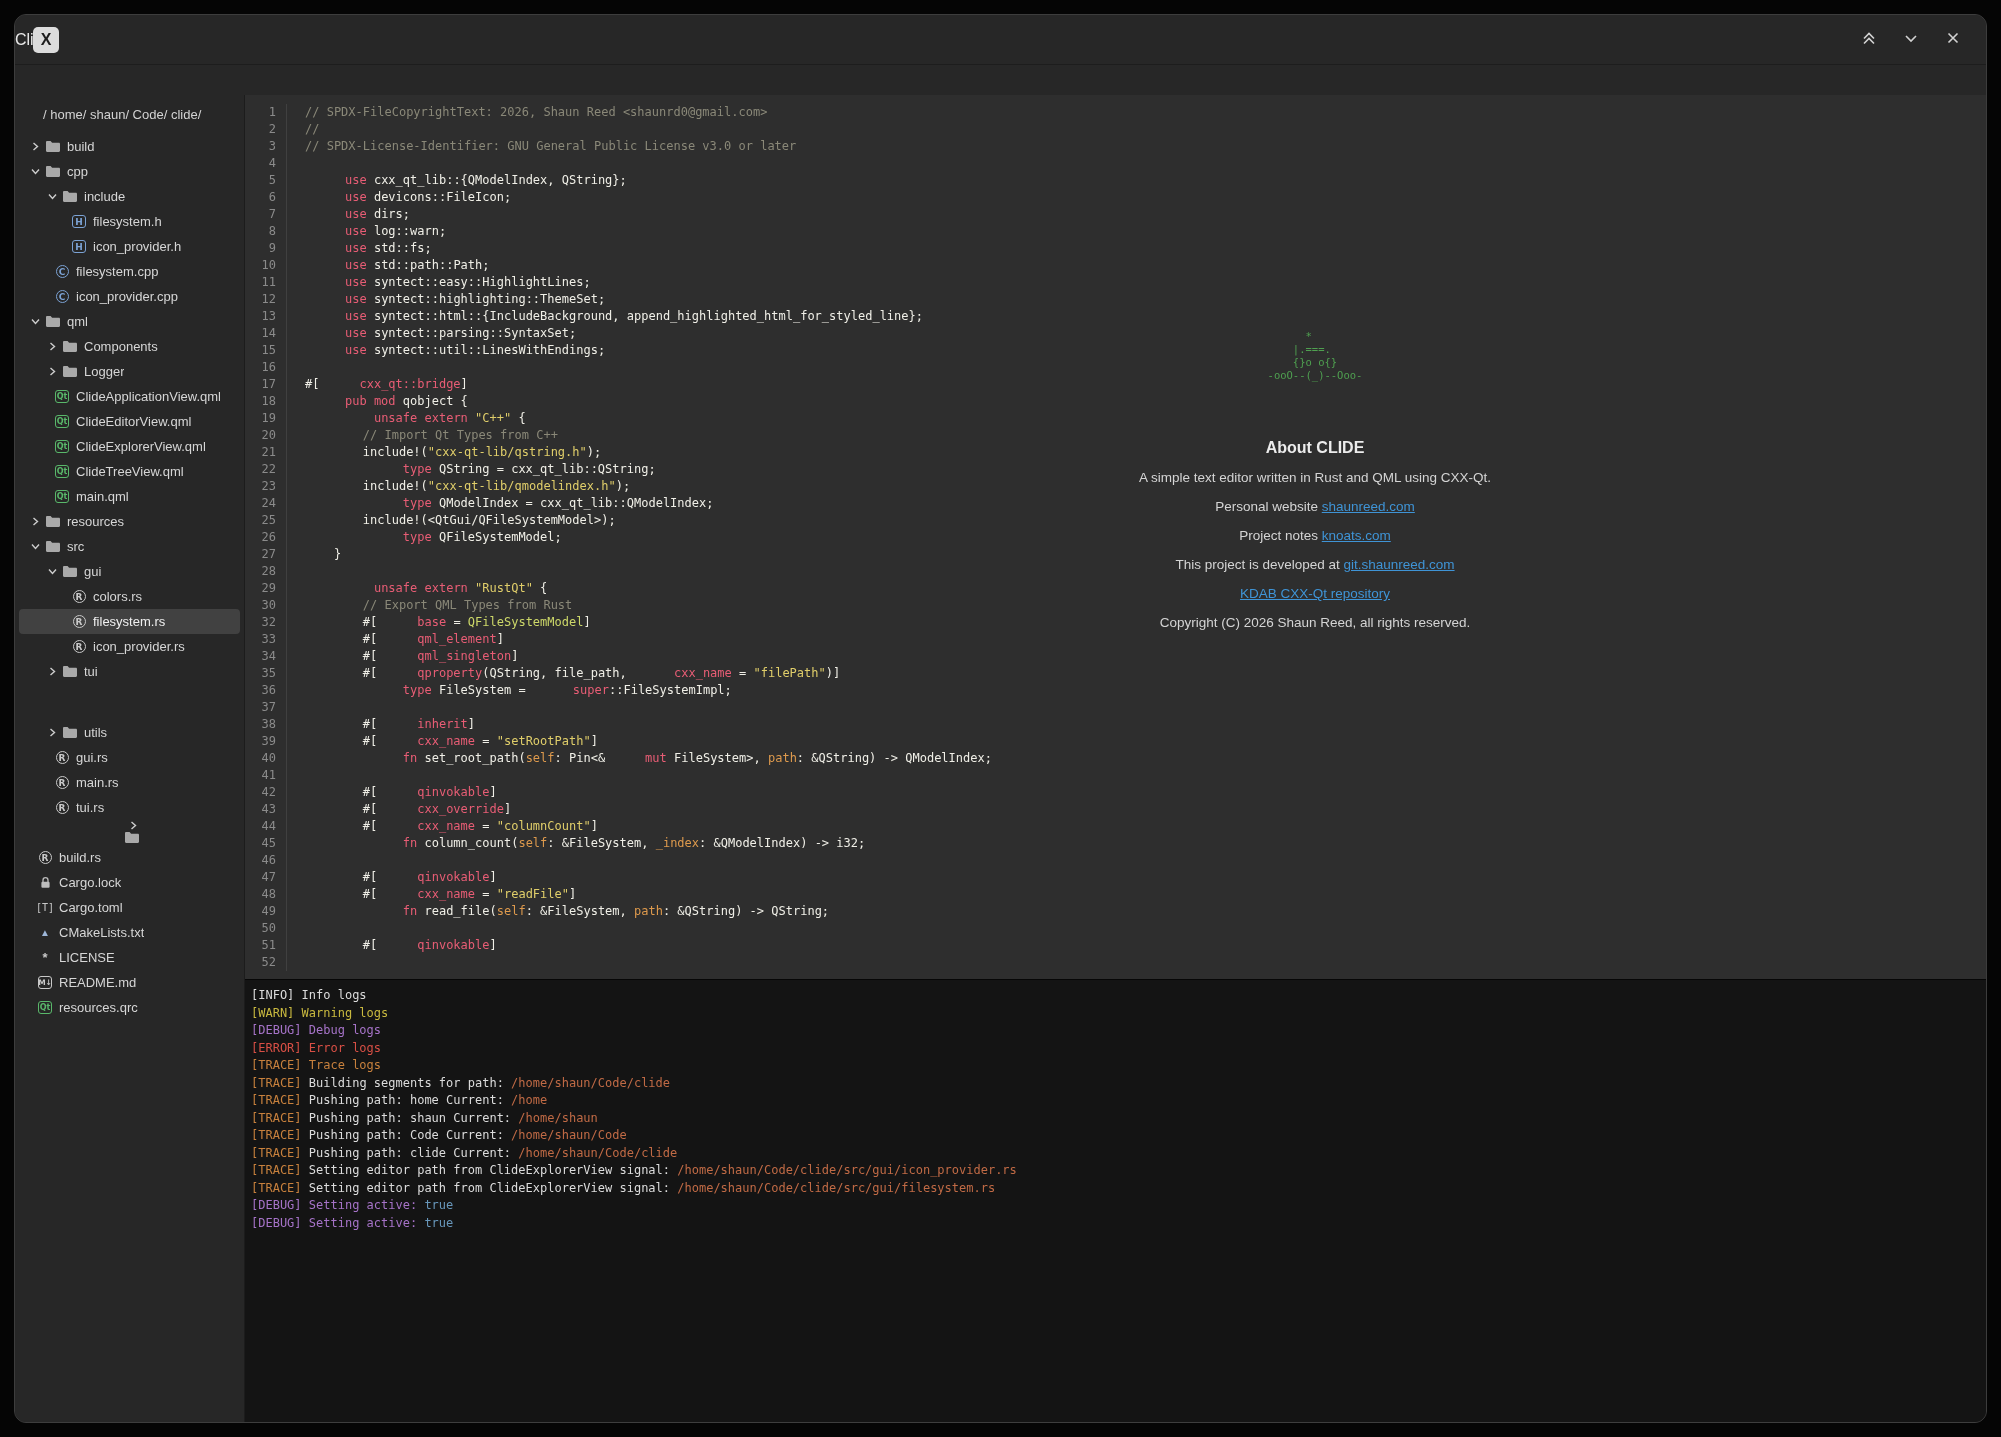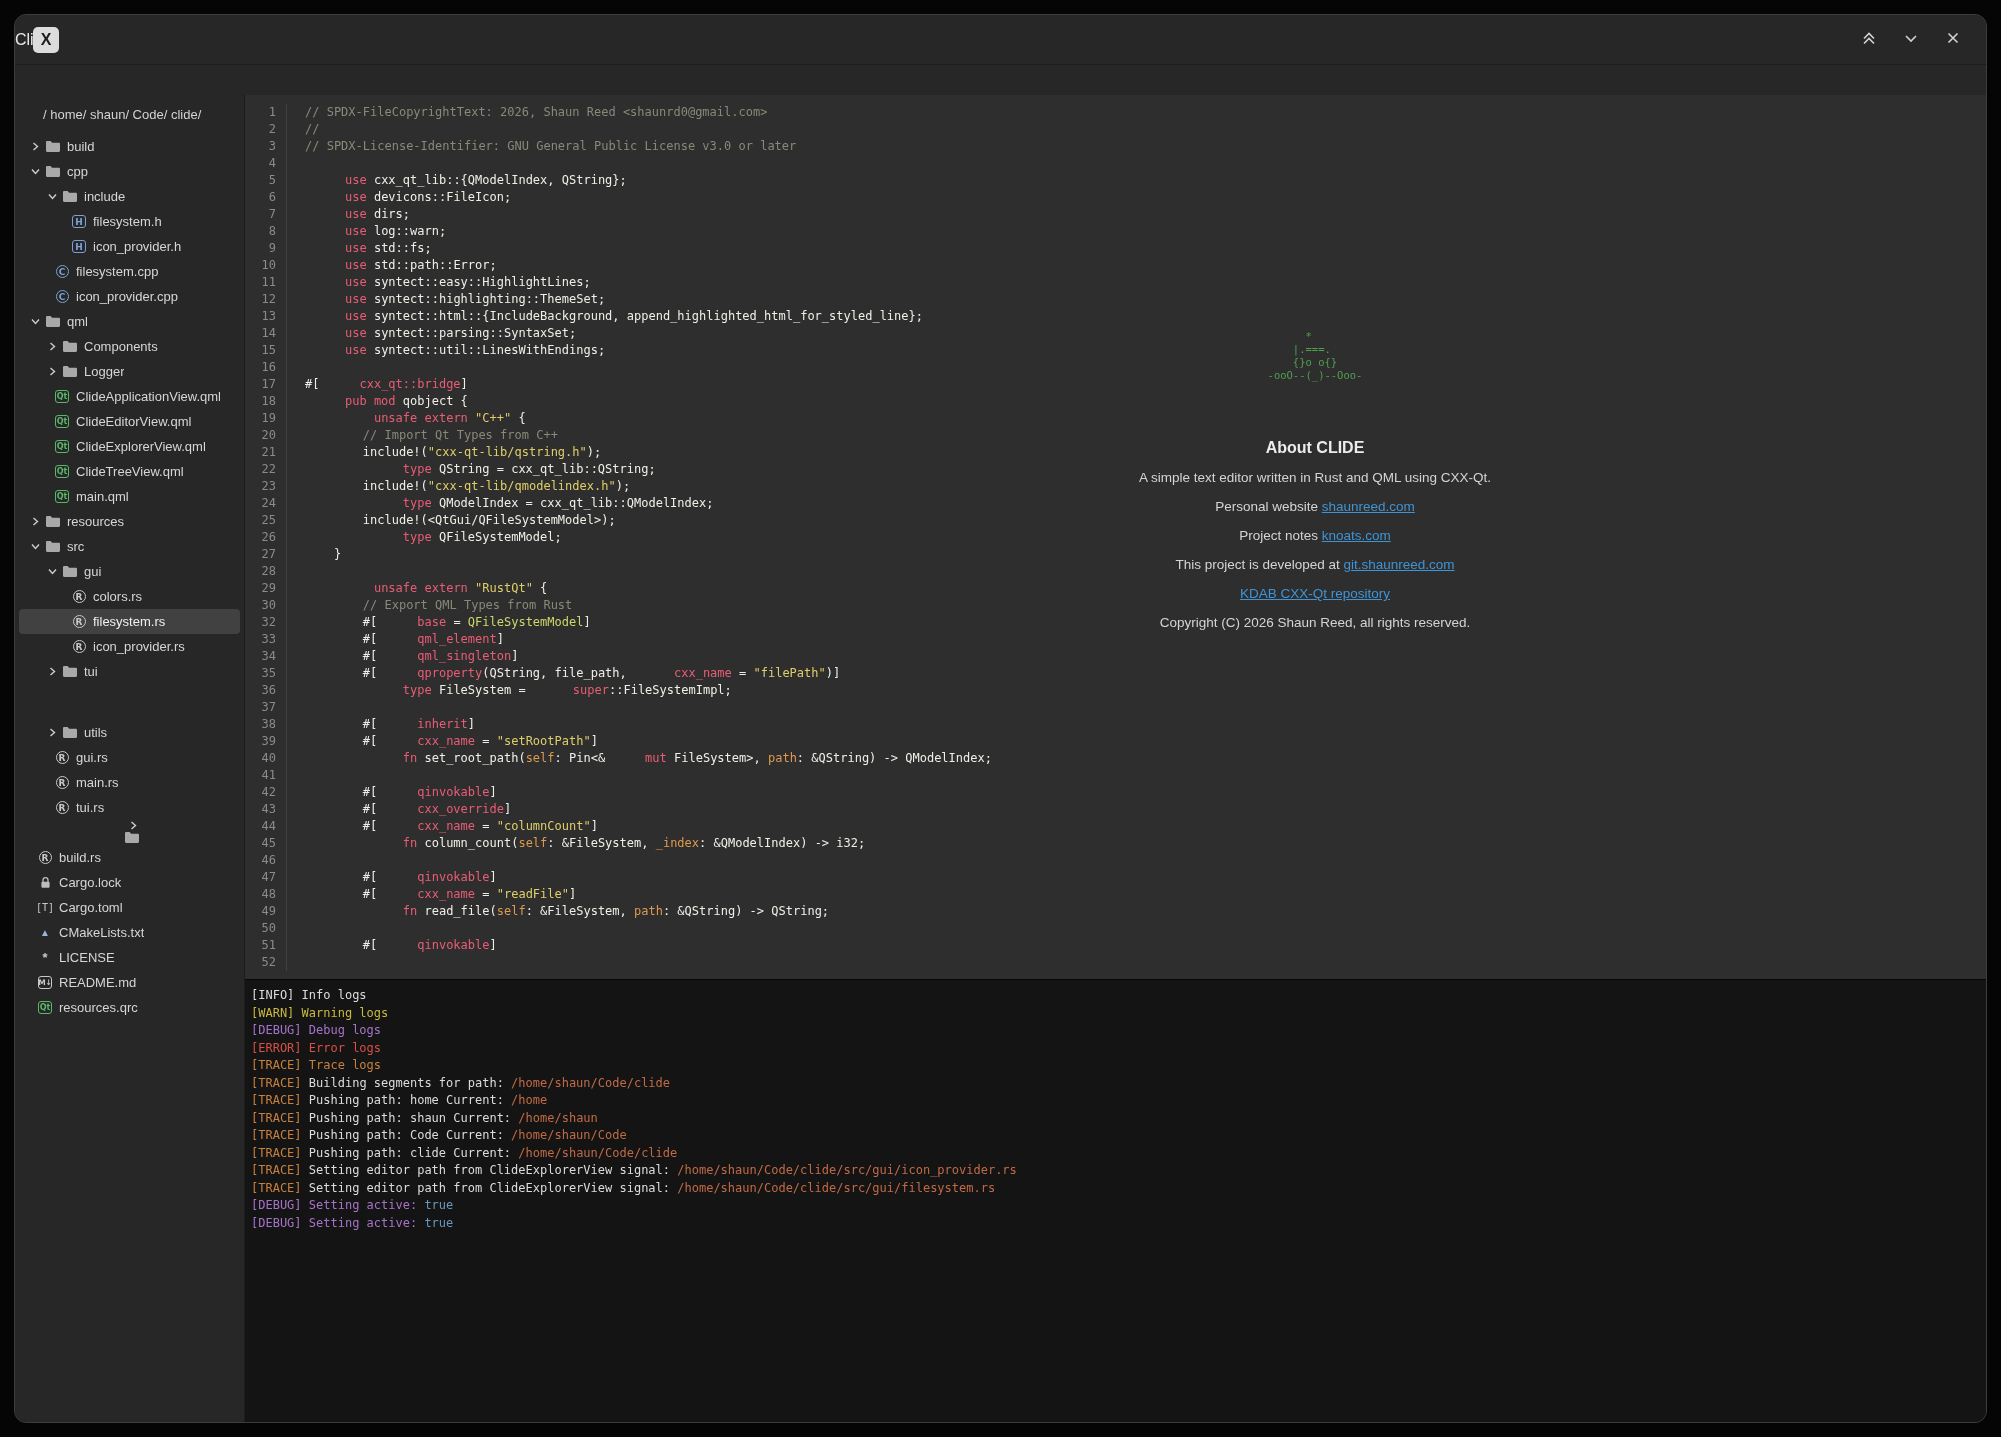--- a/index.html
+++ b/index.html
@@ -399,21 +399,21 @@
         <div id="code">
             <div class="code-row"><div class="gutter">1</div><div class="code-text"><span class="c-c">// SPDX-FileCopyrightText: 2026, Shaun Reed &lt;shaunrd0@gmail.com&gt;</span></div></div>
             <div class="code-row"><div class="gutter">2</div><div class="code-text"><span class="c-c">//</span></div></div>
             <div class="code-row"><div class="gutter">3</div><div class="code-text"><span class="c-c">// SPDX-License-Identifier: GNU General Public License v3.0 or later</span></div></div>
             <div class="code-row"><div class="gutter">4</div><div class="code-text"></div></div>
             <div class="code-row"><div class="gutter">5</div><div class="code-text"><span class="c-k">use</span><span class="c-p"> cxx_qt_lib::{QModelIndex, QString};</span></div></div>
             <div class="code-row"><div class="gutter">6</div><div class="code-text"><span class="c-k">use</span><span class="c-p"> devicons::FileIcon;</span></div></div>
             <div class="code-row"><div class="gutter">7</div><div class="code-text"><span class="c-k">use</span><span class="c-p"> dirs;</span></div></div>
             <div class="code-row"><div class="gutter">8</div><div class="code-text"><span class="c-k">use</span><span class="c-p"> log::warn;</span></div></div>
             <div class="code-row"><div class="gutter">9</div><div class="code-text"><span class="c-k">use</span><span class="c-p"> std::fs;</span></div></div>
-            <div class="code-row"><div class="gutter">10</div><div class="code-text"><span class="c-k">use</span><span class="c-p"> std::path::Error;</span></div></div>
+            <div class="code-row"><div class="gutter">10</div><div class="code-text"><span class="c-k">use</span><span class="c-p"> std::path::Path;</span></div></div>
             <div class="code-row"><div class="gutter">11</div><div class="code-text"><span class="c-k">use</span><span class="c-p"> syntect::easy::HighlightLines;</span></div></div>
             <div class="code-row"><div class="gutter">12</div><div class="code-text"><span class="c-k">use</span><span class="c-p"> syntect::highlighting::ThemeSet;</span></div></div>
             <div class="code-row"><div class="gutter">13</div><div class="code-text"><span class="c-k">use</span><span class="c-p"> syntect::html::{IncludeBackground, append_highlighted_html_for_styled_line};</span></div></div>
             <div class="code-row"><div class="gutter">14</div><div class="code-text"><span class="c-k">use</span><span class="c-p"> syntect::parsing::SyntaxSet;</span></div></div>
             <div class="code-row"><div class="gutter">15</div><div class="code-text"><span class="c-k">use</span><span class="c-p"> syntect::util::LinesWithEndings;</span></div></div>
             <div class="code-row"><div class="gutter">16</div><div class="code-text"></div></div>
             <div class="code-row"><div class="gutter">17</div><div class="code-text"><span class="c-p">#[</span><span class="c-k">cxx_qt::bridge</span><span class="c-p">]</span></div></div>
             <div class="code-row"><div class="gutter">18</div><div class="code-text"><span class="c-k">pub mod</span><span class="c-p"> qobject {</span></div></div>
             <div class="code-row"><div class="gutter">19</div><div class="code-text"><span class="c-p">    </span><span class="c-k">unsafe extern</span><span class="c-p"> </span><span class="c-s">"C++"</span><span class="c-p"> {</span></div></div>
             <div class="code-row"><div class="gutter">20</div><div class="code-text"><span class="c-c">        // Import Qt Types from C++</span></div></div>

